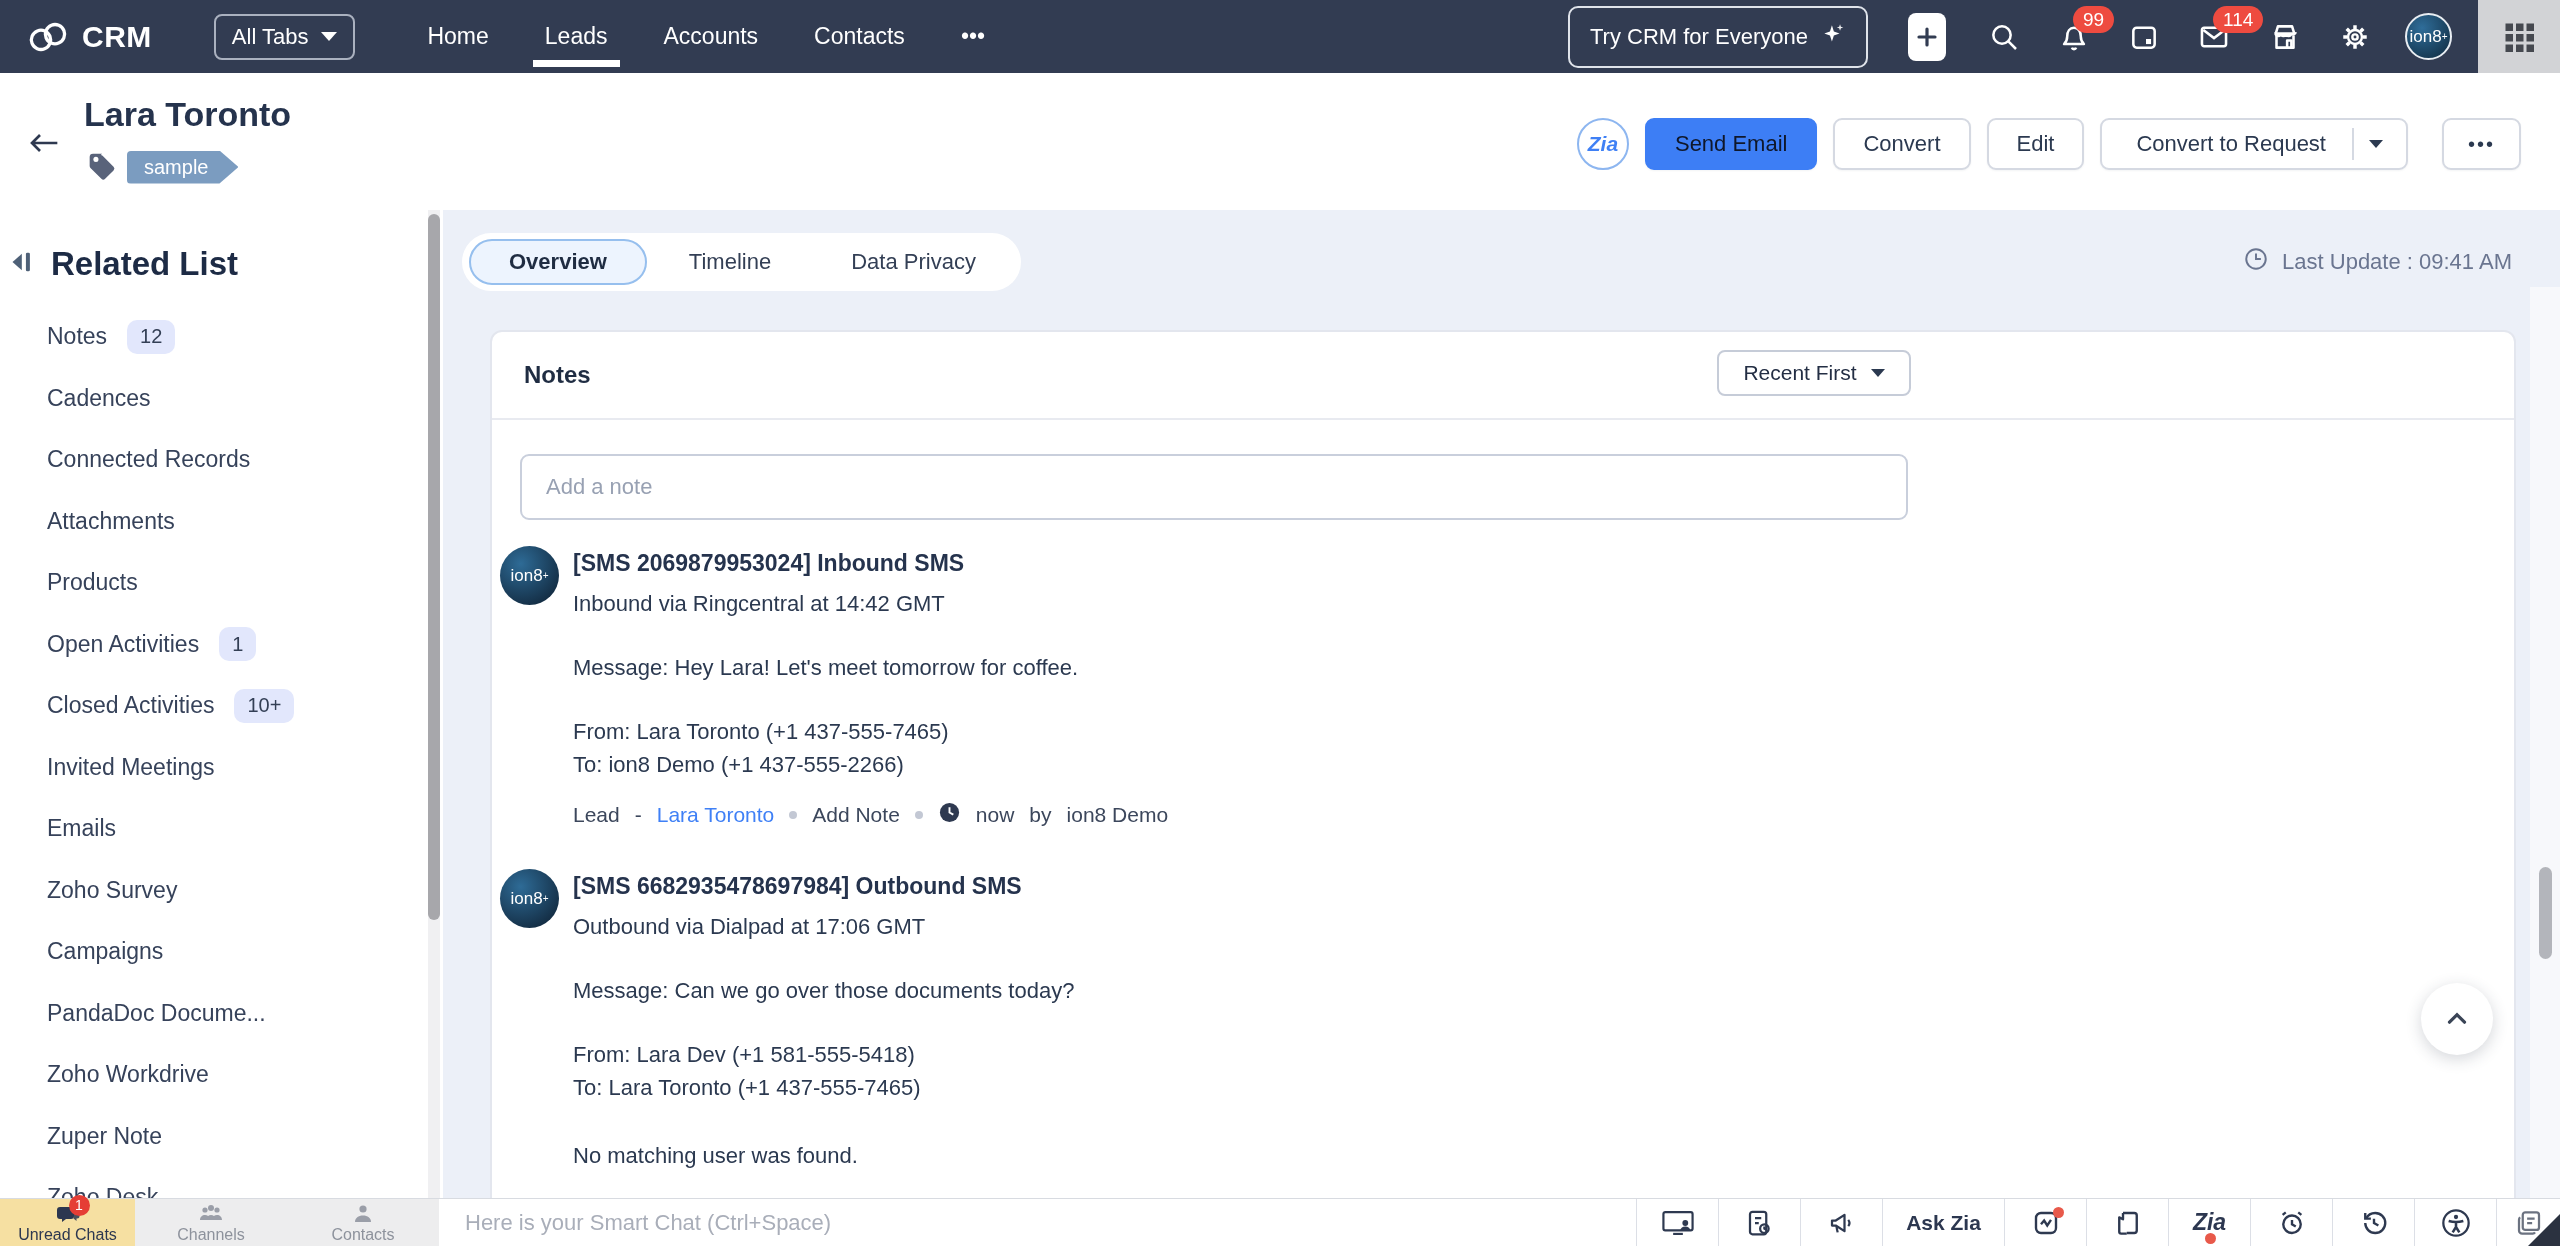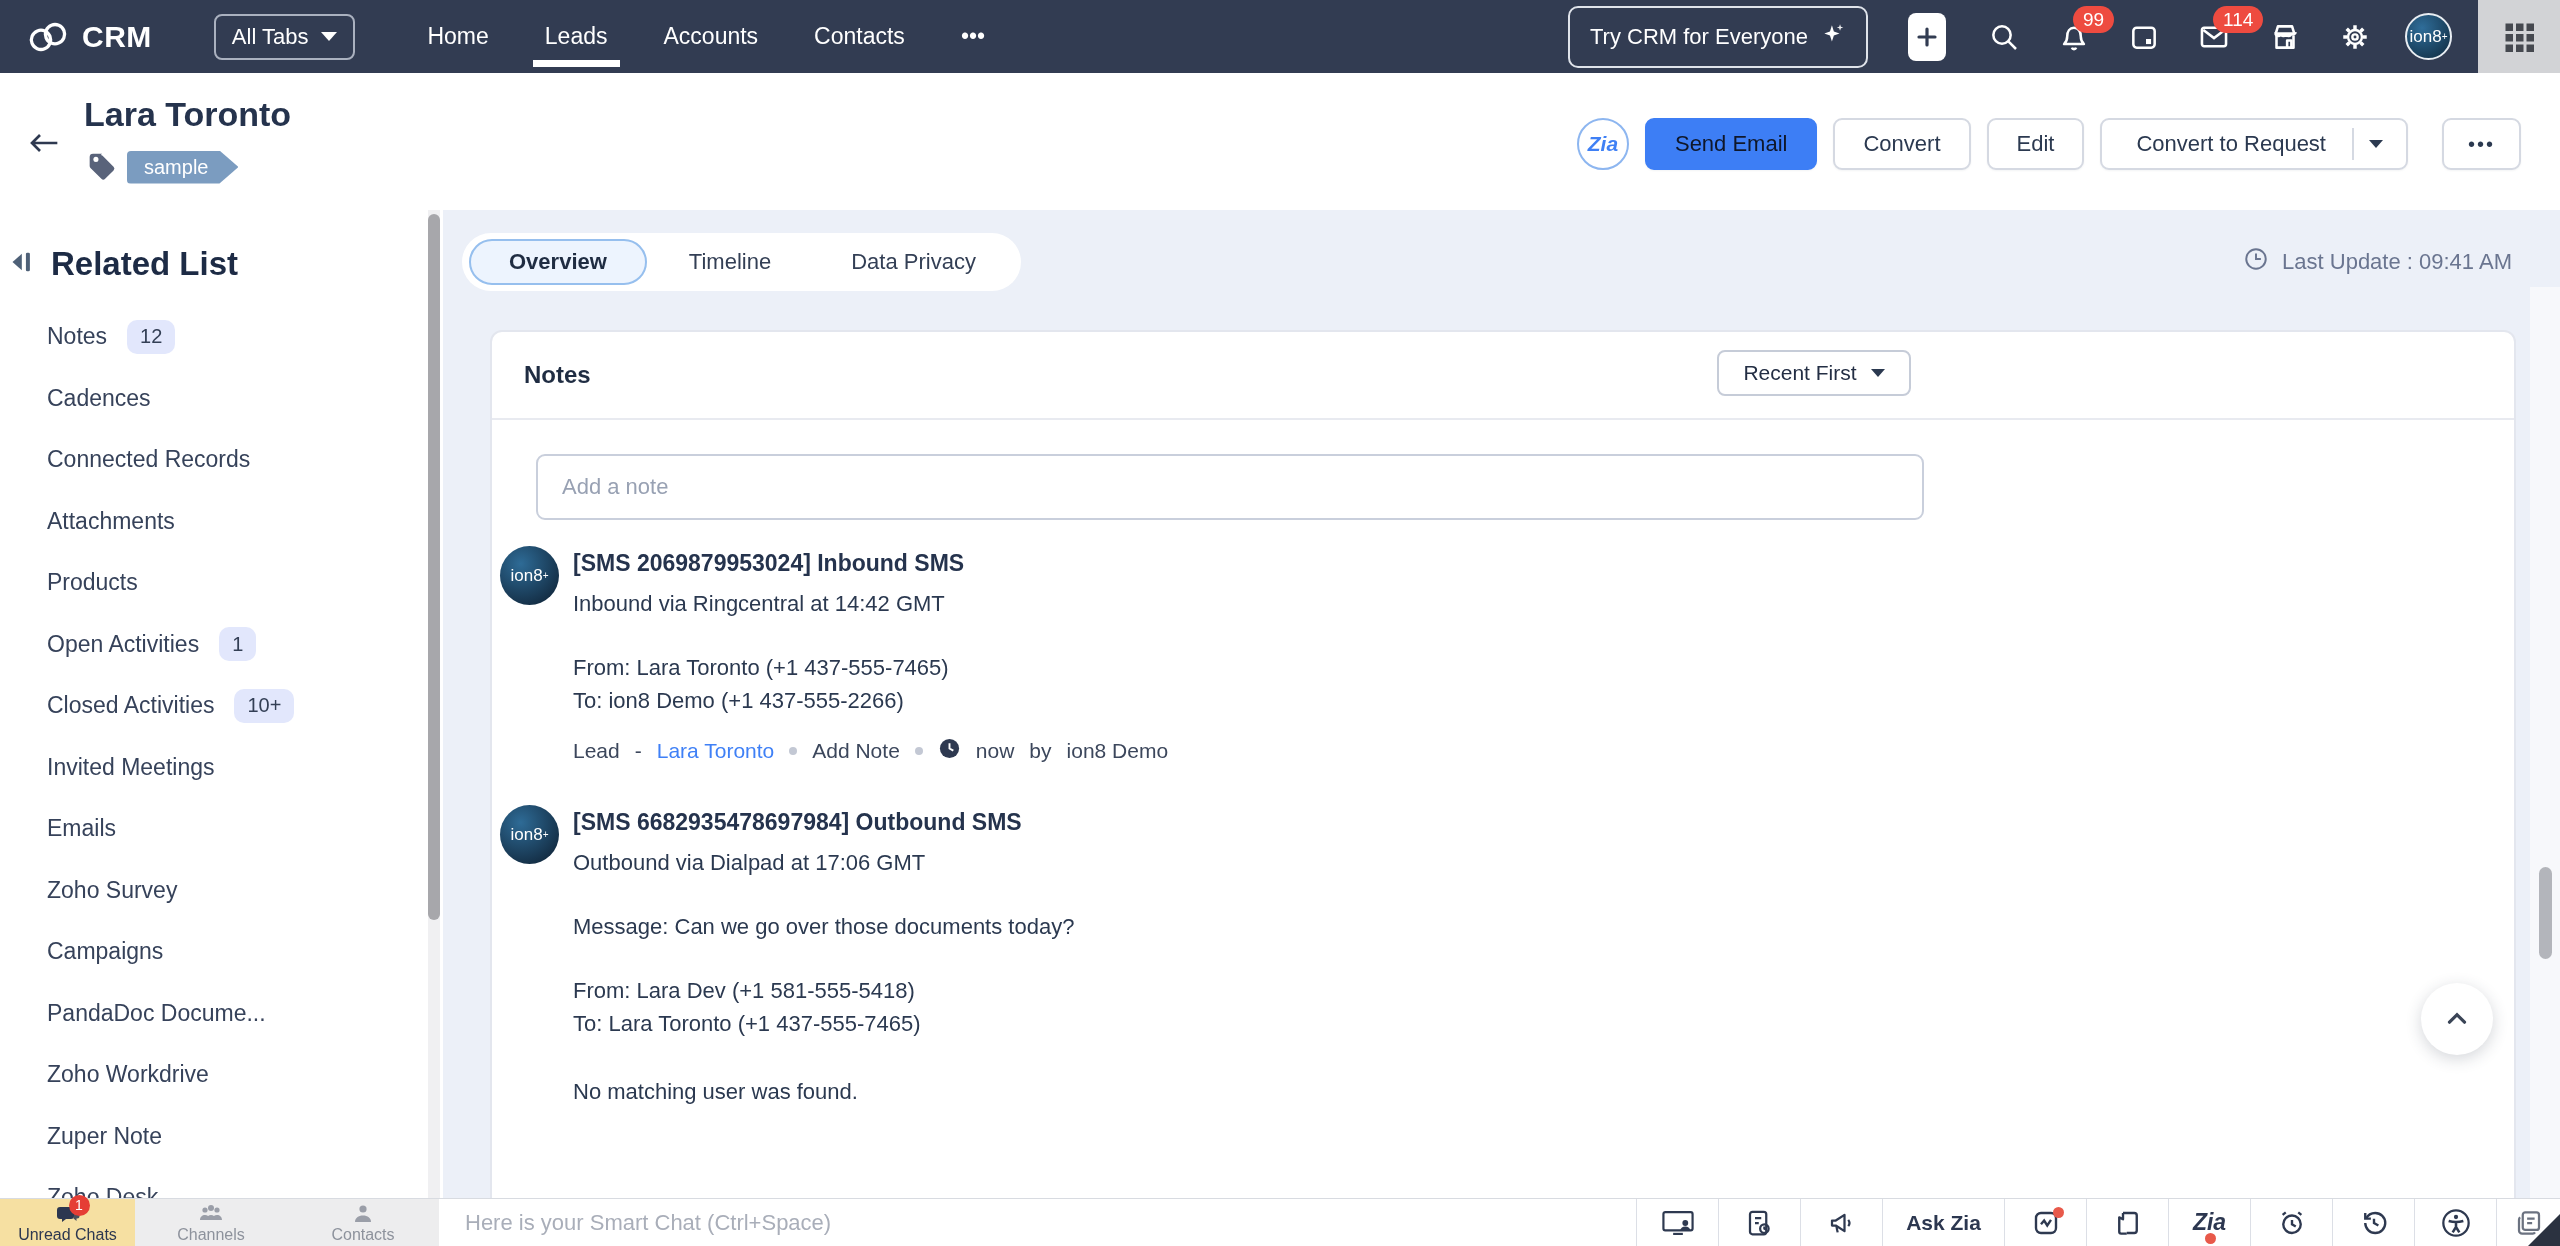--- a/index.html
+++ b/index.html
@@ -55,21 +55,21 @@
   .main { flex:1; background:#ecf0f8; position:relative; }
   .tabs-pill { position:absolute; left:19px; top:23px; height:58px; background:#fff; border-radius:29px; display:flex; align-items:center; padding:0 7px; gap:4px; }
   .tab { height:46px; display:flex; align-items:center; padding:0 38px; font-size:22px; color:#333f55; border-radius:23px; cursor:pointer; }
   .tab.active { background:#edf4fe; border:2px solid #96bfee; font-weight:bold; color:#1f2c42; }
   .last-update { position:absolute; right:48px; top:36px; display:flex; gap:13px; align-items:center; color:#6a7590; font-size:22px; }
 
   .notes-card { position:absolute; left:47px; right:44px; top:120px; bottom:-20px; background:#fff; border:2px solid #e3e6ee; border-radius:12px; }
   .card-head { height:88px; border-bottom:2px solid #e8eaf0; position:relative; }
   .notes-title { position:absolute; left:32px; top:29px; font-size:24px; font-weight:bold; color:#1f2c42; }
   .sort-btn { position:absolute; left:1225px; top:18px; width:194px; height:46px; border:2px solid #c6ccd8; border-radius:8px; background:#fff; display:flex; align-items:center; justify-content:center; gap:14px; font-size:21px; color:#232e44; cursor:pointer; }
-  .add-note { display:block; margin:34px 0 0 44px; width:1388px; height:66px; border:2px solid #c9cfdc; border-radius:9px; font-size:22px; padding:0 24px; color:#2b3950; outline:none; font-family:"Liberation Sans", sans-serif; }
+  .add-note { display:block; margin:34px 0 0 28px; width:1388px; height:66px; border:2px solid #c9cfdc; border-radius:9px; font-size:22px; padding:0 24px; color:#2b3950; outline:none; font-family:"Liberation Sans", sans-serif; }
   .add-note::placeholder { color:#98a1b3; }
   .notes-list { margin:26px 0 0 8px; }
   .note { display:flex; gap:14px; margin-bottom:40px; }
   .note-avatar { width:59px; height:59px; border-radius:50%; background:radial-gradient(circle at 35% 30%, #2e6b96, #142e45 78%); color:#fff; font-size:17px; display:flex; align-items:center; justify-content:center; flex-shrink:0; }
   .note-avatar sup { font-size:10px; }
   .note-body { padding-top:4px; font-size:22px; color:#2b3950; }
   .note-title { font-size:23px; font-weight:bold; color:#25334d; }
   .note-sub { margin-top:14px; }
   .note-msg { margin-top:38px; }
   .note-from { margin-top:38px; }
@@ -338,20 +338,21 @@
         <div class="notes-list">
 
           <article class="note">
             <div class="note-avatar">
                 <span>ion8</span>
                 <sup>+</sup>
               </div>
             <div class="note-body">
               <div class="note-title">[SMS 2069879953024] Inbound SMS</div>
               <div class="note-sub">Inbound via Ringcentral at 14:42 GMT</div>
+              <div class="note-msg">Message: Hey Lara! Let's meet tomorrow for coffee.</div>
               <div class="note-from">From: Lara Toronto (+1 437-555-7465)</div>
               <div class="note-to">To: ion8 Demo (+1 437-555-2266)</div>
               <div class="note-footer">
                 <span>Lead</span>
                 <span>-</span>
                 <span class="link-blue">Lara Toronto</span>
                 <span class="dot-sep"></span>
                 <span>Add Note</span>
                 <span class="dot-sep"></span>
                 <span>

